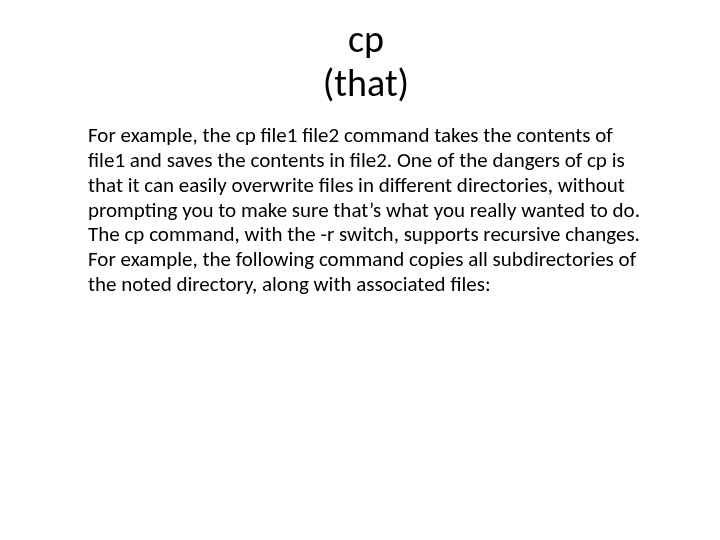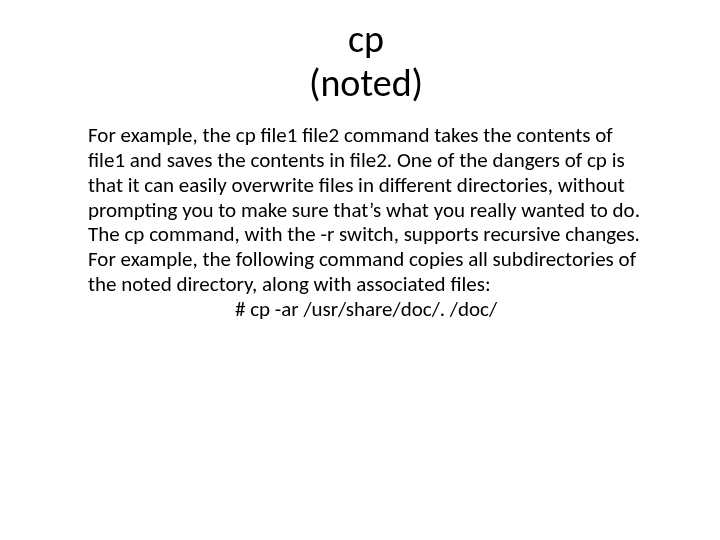--- a/index.html
+++ b/index.html
@@ -41,23 +41,22 @@
     margin-top: 2px;
   }
 </style>
 </head>
 <body>
 
 <div class="slide">
 
   <h1 class="title">
     <span>cp</span><br>
-    <span>(noted)</span>
+    <span>(that)</span>
   </h1>
 
   <div class="body">
     <p>
       <span>For example, the </span><span class="cmd">cp file1 file2</span><span> command takes the contents of file1 and saves the contents in file2. One of the dangers of </span><span class="cmd">cp</span><span> is that it can easily overwrite files in different directories, without prompting you to make sure that’s what you really wanted to do. The </span><span class="cmd">cp</span><span> command, with the </span><span class="cmd">-r</span><span> switch, supports recursive changes. For example, the following command copies all subdirectories of the noted directory, along with associated files:</span>
     </p>
-    <p class="example"># cp -ar /usr/share/doc/. /doc/</p>
   </div>
 
 </div>
 
 </body></html>

